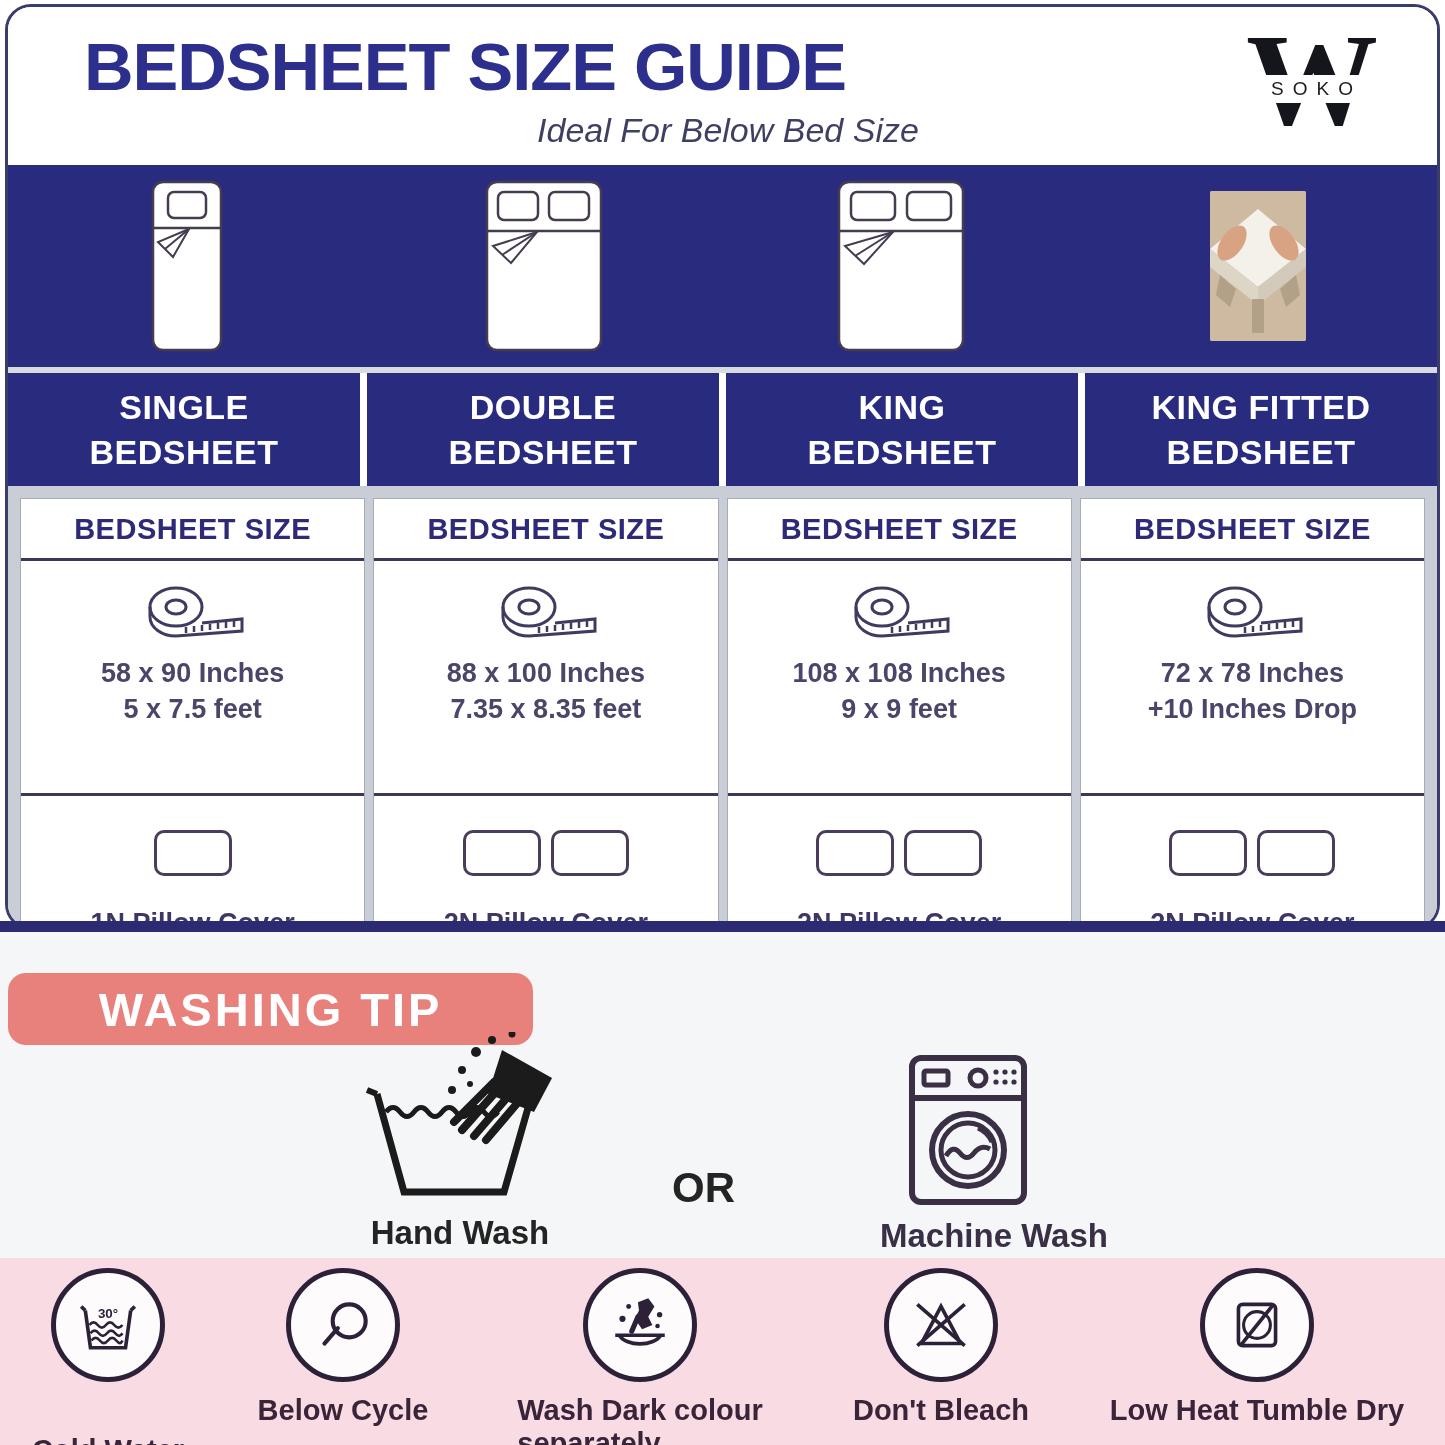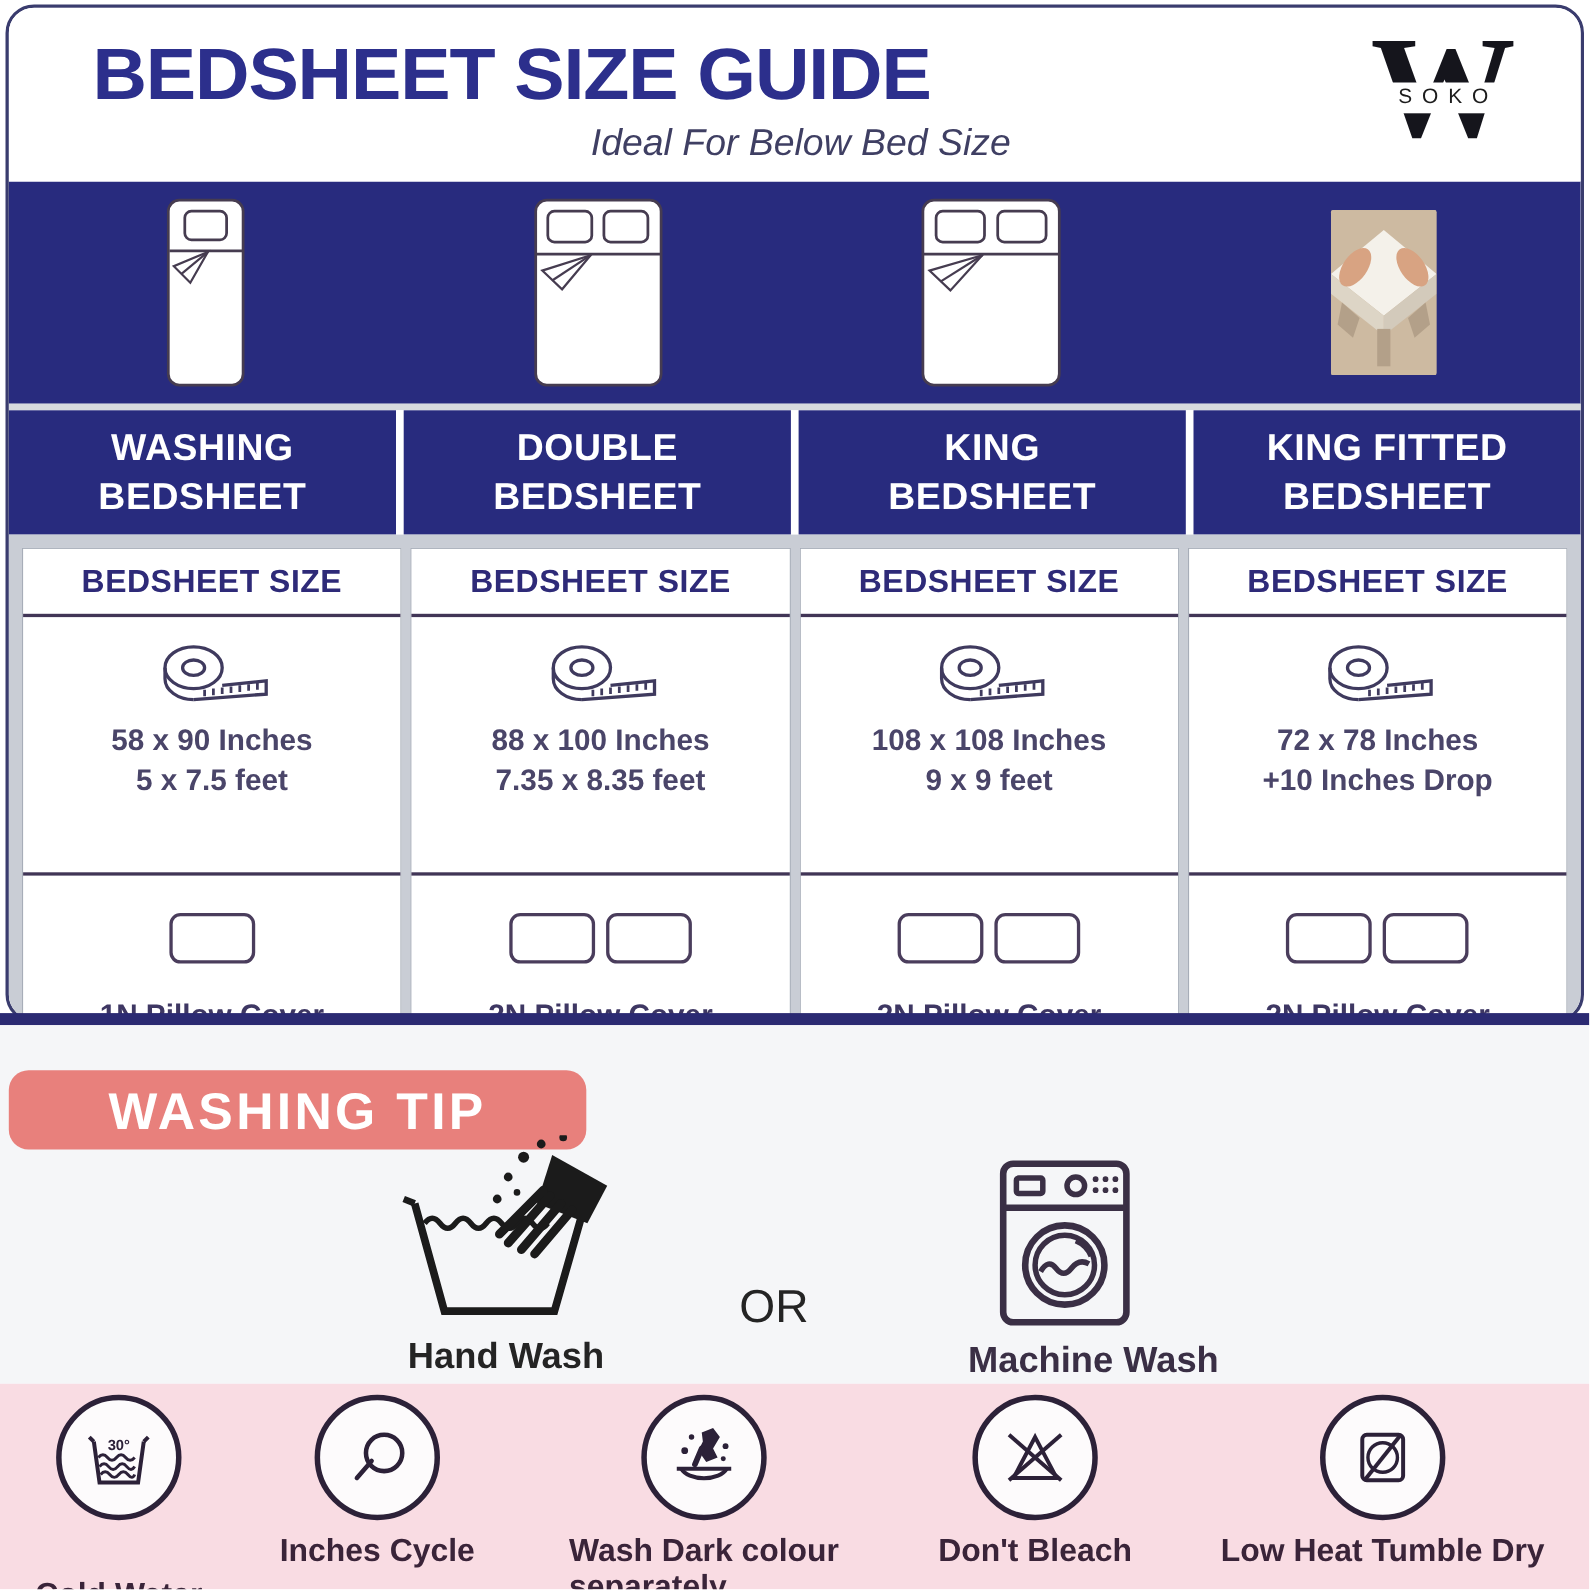--- a/index.html
+++ b/index.html
@@ -56,21 +56,21 @@
   .navy-strip{position:absolute;left:0;top:921px;width:1445px;height:11px;background:#2b2a72;}
 
   
   .wash-sec{position:absolute;left:0;top:932px;width:1445px;height:326px;background:#f5f6f8;}
   .wash-banner{position:absolute;left:8px;top:41px;width:525px;height:72px;background:#e8807c;
       border-radius:18px;display:flex;align-items:center;justify-content:center;
       color:#ffffff;font-weight:bold;font-size:47px;letter-spacing:3px;}
   .handwash-ico{position:absolute;left:352px;top:100px;}
   .handwash-label{position:absolute;left:310px;top:282px;width:300px;text-align:center;
       color:#242424;font-weight:bold;font-size:33px;}
-  .or-label{position:absolute;left:672px;top:232px;color:#242424;font-weight:normal;font-size:42px;}
+  .or-label{position:absolute;left:672px;top:232px;color:#242424;font-weight:bold;font-size:42px;}
   .machinewash-ico{position:absolute;left:908px;top:122px;}
   .machinewash-label{position:absolute;left:864px;top:285px;width:260px;text-align:center;
       color:#3a2f45;font-weight:bold;font-size:33px;}
 
   
   .care-strip{position:absolute;left:0;top:1258px;width:1445px;height:187px;background:#f9dce3;}
   .care-item{position:absolute;top:10px;display:flex;flex-direction:column;align-items:center;}
   .care-circle{width:104px;height:104px;border-radius:50%;background:#fdfbfc;
       border:5px solid #2c2138;display:flex;align-items:center;justify-content:center;}
   .care-label{margin-top:12px;color:#3a2439;font-weight:bold;font-size:29px;text-align:left;
@@ -145,21 +145,21 @@
             <ellipse cx="74" cy="52" rx="11" ry="20" transform="rotate(-35 74 52)" fill="#d8a382"></ellipse>
           </svg>
         </div>
       </div>
     </div>
 
     <div class="band-gap"></div>
 
     <div class="head-row">
       <div class="head-cell">
-        <span>WASHING</span>
+        <span>SINGLE</span>
         <span>BEDSHEET</span>
       </div>
       <div class="head-cell">
         <span>DOUBLE</span>
         <span>BEDSHEET</span>
       </div>
       <div class="head-cell">
         <span>KING</span>
         <span>BEDSHEET</span>
       </div>
@@ -326,21 +326,21 @@
       <div class="care-label">Cold Water</div>
     </div>
 
     <div class="care-item ci-2">
       <div class="care-circle">
         <svg width="66" height="66" viewBox="0 0 64 64">
           <circle cx="38" cy="28" r="16" fill="none" stroke="#2c2138" stroke-width="4"></circle>
           <line x1="14" y1="50" x2="27" y2="35" stroke="#2c2138" stroke-width="4" stroke-linecap="round"></line>
         </svg>
       </div>
-      <div class="care-label">Inches Cycle</div>
+      <div class="care-label">Below Cycle</div>
     </div>
 
     <div class="care-item ci-3">
       <div class="care-circle">
         <svg width="66" height="66" viewBox="0 0 64 64">
           <path d="M8,42 L56,42" stroke="#2c2138" stroke-width="3.5"></path>
           <path d="M12,42 a21,12 0 0 0 40,0" fill="none" stroke="#2c2138" stroke-width="3.5"></path>
           <polygon points="30,10 40,6 46,14 40,24 44,32 34,36 27,26 31,18" fill="#2c2138"></polygon>
           <path d="M30,24 L24,38" stroke="#2c2138" stroke-width="5" stroke-linecap="round"></path>
           <circle cx="15" cy="26" r="3" fill="#2c2138"></circle>

